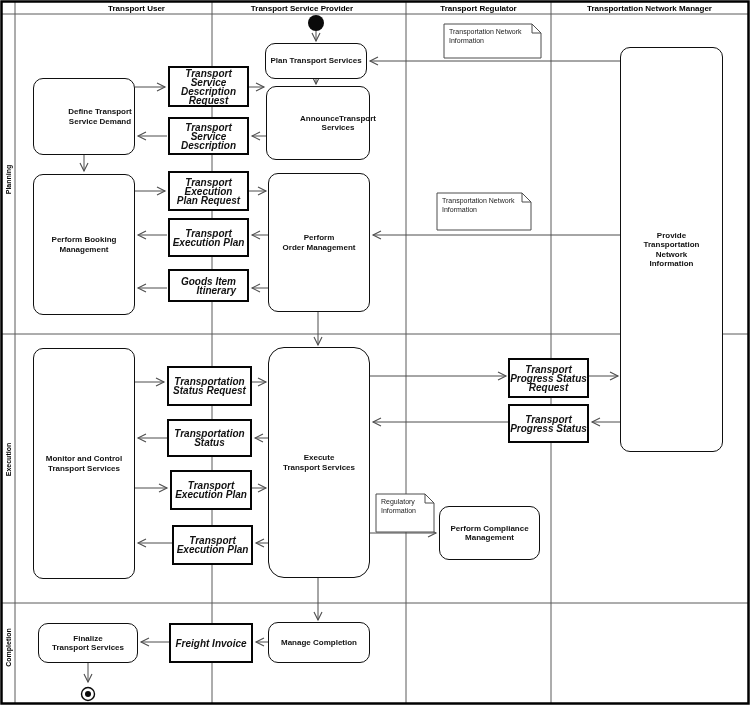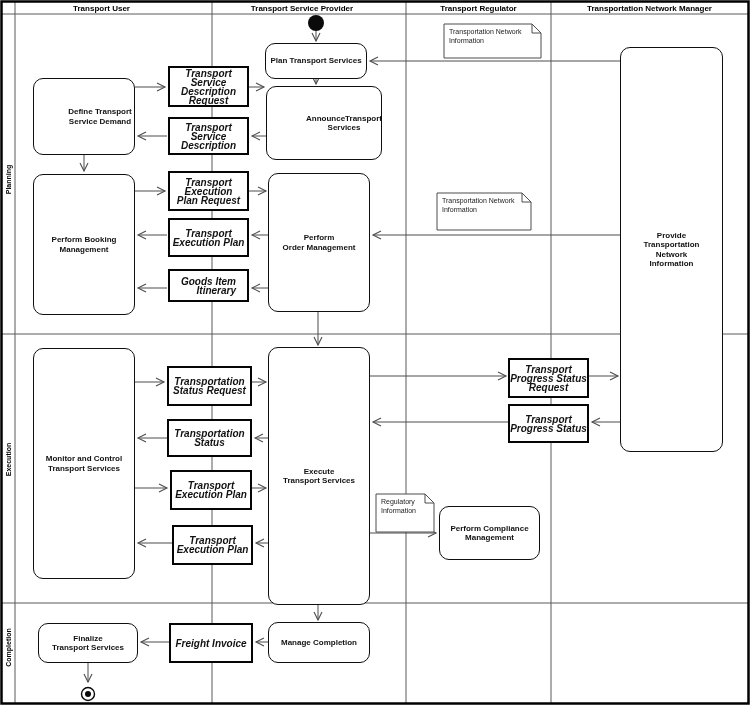--- a/index.html
+++ b/index.html
@@ -103,40 +103,40 @@
       <line x1="88" y1="663" x2="88" y2="682" class="flow" marker-end="url(#ah)"></line>
       <circle cx="316" cy="23" r="8" class="initial"></circle>
       <circle cx="88" cy="694" r="6.5" class="final-o"></circle>
       <circle cx="88" cy="694" r="3" class="final-i"></circle>
       <path d="M444,24 L532,24 L541,33 L541,58 L444,58 Z M532,24 L532,33 L541,33" class="note-shape"></path>
       <path d="M437,193 L522,193 L531,202 L531,230 L437,230 Z M522,193 L522,202 L531,202" class="note-shape"></path>
       <path d="M376,494 L425,494 L434,503 L434,532 L376,532 Z M425,494 L425,503 L434,503" class="note-shape"></path>
     </svg>
 
   <div id="nodes">
-    <div class="lane-header" style="left:3px;width:197px;">Transport User</div>
+    <div class="lane-header" style="left:15px;width:197px;padding-left:23px;">Transport User</div>
     <div class="lane-header" style="left:212px;width:180px;">Transport Service Provider</div>
     <div class="lane-header" style="left:406px;width:145px;">Transport Regulator</div>
     <div class="lane-header" style="left:551px;width:197px;">Transportation Network Manager</div>
 
     <div class="phase-label" style="left:-22px;top:173px;">Planning</div>
     <div class="phase-label" style="left:-22px;top:453px;">Execution</div>
     <div class="phase-label" style="left:-22px;top:641px;">Completion</div>
   <div class="node activity" style="left: 265px; top: 43px; width: 102px; height: 36px;">Plan Transport Services</div>
-      <div class="node activity" style="left: 266px; top: 86px; width: 116px; height: 74px; padding-left: 40px;">AnnounceTransport
+      <div class="node activity" style="left: 266px; top: 86px; width: 104px; height: 74px; padding-left: 40px;">AnnounceTransport
 Services</div>
       <div class="node activity" style="left: 33px; top: 78px; width: 102px; height: 77px; padding-left: 32px;">Define Transport
 Service Demand</div>
       <div class="node activity" style="left: 33px; top: 174px; width: 102px; height: 141px;">Perform Booking
 Management</div>
       <div class="node activity" style="left: 268px; top: 173px; width: 102px; height: 139px;">Perform
 Order Management</div>
       <div class="node activity" style="left: 33px; top: 348px; width: 102px; height: 231px;">Monitor and Control
 Transport Services</div>
-      <div class="node activity" style="left: 268px; top: 347px; width: 102px; height: 258px;">Execute
+      <div class="node activity" style="left: 268px; top: 347px; width: 102px; height: 231px; border-radius: 16px;">Execute
 Transport Services</div>
       <div class="node activity" style="left: 439px; top: 506px; width: 101px; height: 54px;">Perform Compliance
 Management</div>
       <div class="node activity" style="left: 620px; top: 47px; width: 103px; height: 405px;">Provide
 Transportation
 Network
 Information</div>
       <div class="node activity" style="left: 268px; top: 622px; width: 102px; height: 41px;">Manage Completion</div>
       <div class="node activity" style="left: 38px; top: 623px; width: 100px; height: 40px;">Finalize
 Transport Services</div>

